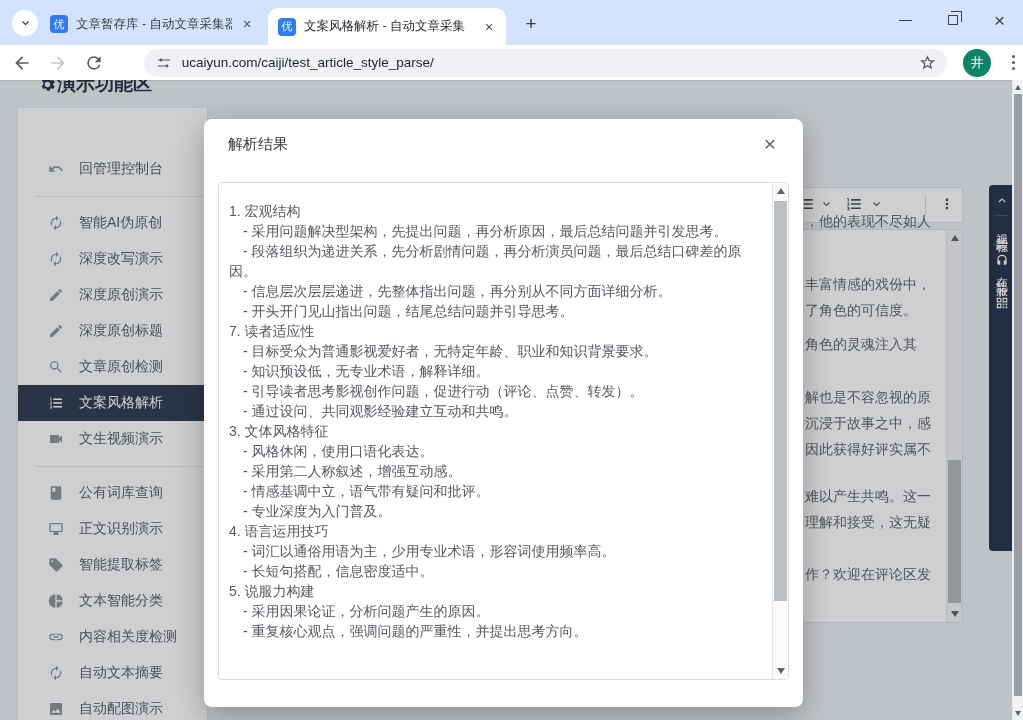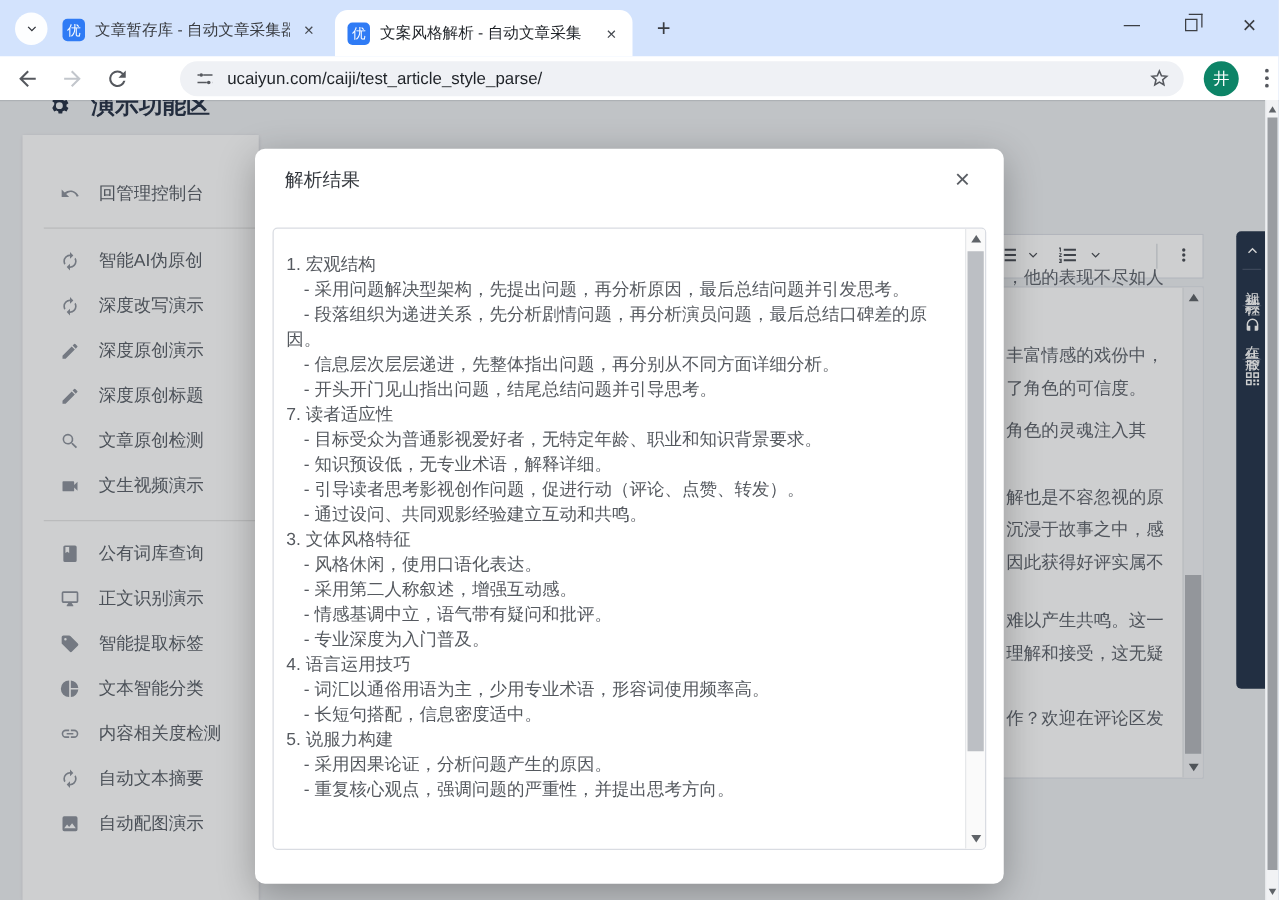--- a/index.html
+++ b/index.html
@@ -41,26 +41,26 @@
   .omnibox .star { width:19px; height:19px; color:#55585e; }
   .avatar { margin-left:16px; width:28px; height:28px; border-radius:50%; background:#0d8467; color:#fff;
     font-size:13px; display:flex; align-items:center; justify-content:center; }
   .kebab-btn { margin-left:12px; width:20px; height:24px; display:flex; flex-direction:column;
     align-items:center; justify-content:center; gap:3px; }
   .kebab-btn i { width:3px; height:3px; border-radius:50%; background:#55585e; }
 
   
   .page { position:absolute; top:80px; left:0; width:1023px; height:640px; background:#eef0f3; overflow:hidden;
     box-shadow:inset 0 1px 0 #d6d9dd; }
-  .page-header { position:absolute; left:38px; top:-9px; display:flex; align-items:center; gap:16px;
+  .page-header { position:absolute; left:38px; top:-9px; display:flex; align-items:center; 
     color:#273246; font-size:19px; font-weight:bold; }
   .page-header .icon { width:19px; height:19px; color:#273246; }
 
   .sidebar { position:absolute; left:18px; top:28px; width:189px; height:612px; background:#ffffff;
-    box-shadow:0 1px 3px rgba(0,0,0,.12); padding-top:29px; }
+    box-shadow:0 1px 3px rgba(0,0,0,.12); padding-top:43px; }
   .sb-item { height:36px; display:flex; align-items:center; padding-left:30px; gap:15px;
     font-size:14px; color:#5a6068; cursor:pointer; }
   .sb-item .icon { width:16px; height:16px; color:#8d939c; }
   .sb-item.active { background:#2e3c52; color:#ffffff; }
   .sb-item.active .icon { color:#ffffff; }
   .sb-divider { height:1px; background:#e6e6e6; margin:9px 0 8px 17px; }
 
   .icon svg { width:100%; height:100%; fill:currentColor; display:block; }
 
   
@@ -241,20 +241,28 @@
           </span>
           <span>深度原创标题</span>
         </div>
         <div class="sb-item">
           <span class="icon">
             <svg viewBox="0 0 24 24">
               <path d="M15.5 14h-.79l-.28-.27A6.47 6.47 0 1 0 9.5 16c1.61 0 3.09-.59 4.23-1.57l.27.28v.79l5 4.99L20.49 19l-4.99-5zm-6 0A4.5 4.5 0 1 1 14 9.5 4.5 4.5 0 0 1 9.5 14z"></path>
             </svg>
           </span>
           <span>文章原创检测</span>
+        </div>
+        <div class="sb-item active">
+          <span class="icon">
+            <svg viewBox="0 0 24 24">
+              <path d="M3 4h2v4.6H3.8V5.2H3zM3.1 10h2.7v1.3L4.2 13h1.6v1.2H3.1v-1.3L4.8 11H3.1zm-.1 6h2.8v4.4H3v-1.2h1.6v-.5H3.8v-1h.8V17H3zM8 5.3h13v2.2H8zm0 5.6h13v2.2H8zm0 5.6h13v2.2H8z"></path>
+            </svg>
+          </span>
+          <span>文案风格解析</span>
         </div>
         <div class="sb-item">
           <span class="icon">
             <svg viewBox="0 0 24 24">
               <path d="M17 10.5V7a1 1 0 0 0-1-1H4a1 1 0 0 0-1 1v10a1 1 0 0 0 1 1h12a1 1 0 0 0 1-1v-3.5l4 4v-11l-4 4z"></path>
             </svg>
           </span>
           <span>文生视频演示</span>
         </div>
         <div class="sb-divider"></div>

